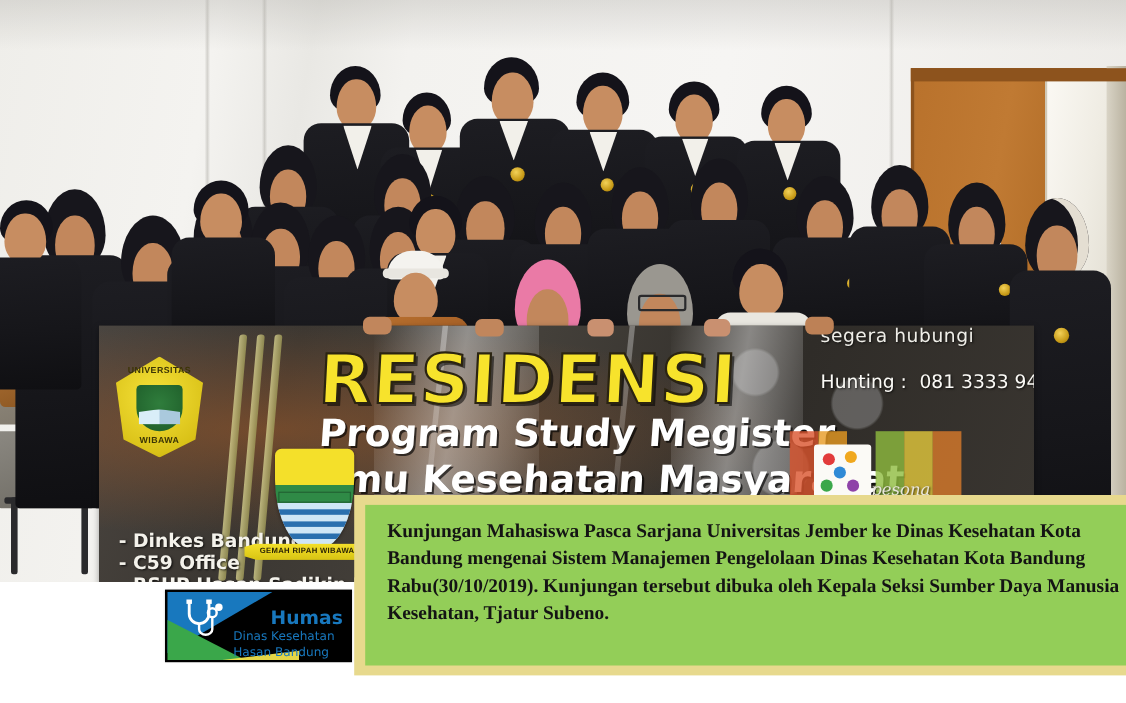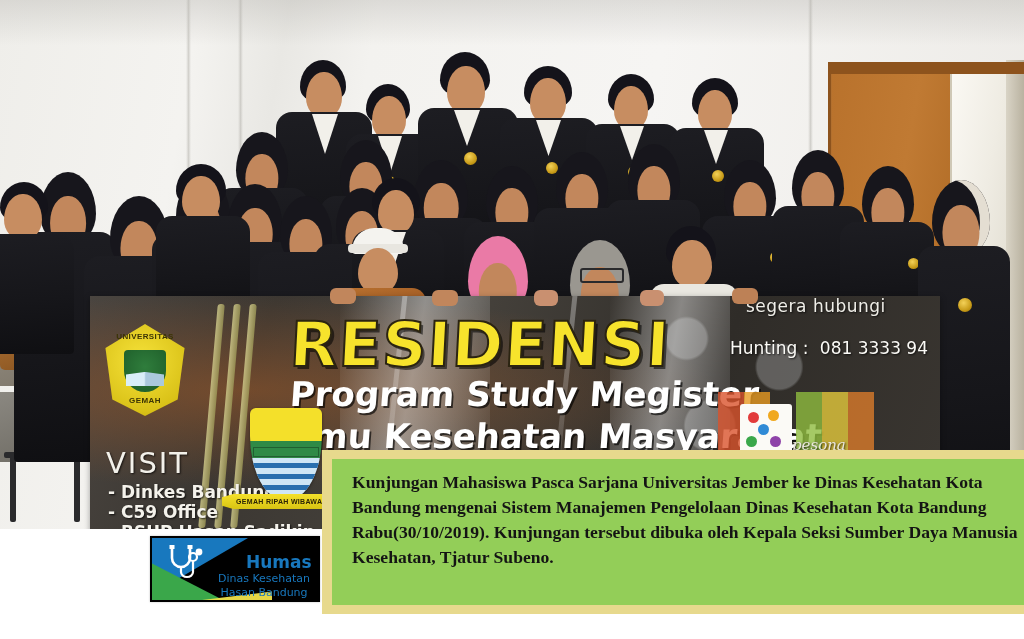--- a/index.html
+++ b/index.html
@@ -253,21 +253,21 @@
     position: absolute; left: 628px; top: 0; width: 222px; height: 236px;
   }
   #segera {
     position:absolute; left: 28px; top: 0;
     font-family:"DejaVu Sans", sans-serif;
     font-size: 17px; color:#efeee8; letter-spacing:.5px;
     text-shadow:1px 1px 2px rgba(0,0,0,.7);
     white-space:nowrap;
   }
   .contact-row {
-    position:absolute; left: 12px;
+    position:absolute; left: 28px;
     font-family:"DejaVu Sans", sans-serif;
     font-size: 17px; color:#fbfaf6; font-weight:400;
     white-space:nowrap;
     text-shadow:1px 1px 2px rgba(0,0,0,.7);
     text-align:center;
   }
   #color-swatch {
     position:absolute; left: 22px; top: 108px; width: 52px; height: 52px;
     background:#fbfaf6; border-radius:3px;
   }
@@ -325,21 +325,21 @@
   }
   #humas-title {
     position: absolute; left: 96px; top: 16px;
     font-family:"DejaVu Sans", sans-serif;
     font-size: 17px; font-weight: bold; color:#1878be;
   }
   .humas-sub {
     position:absolute; left: 62px;
     font-family:"DejaVu Sans", sans-serif;
     font-size:11px; color:#1878be; white-space:nowrap;
-    text-align:center; width: 104px;
+    text-align:left; width: 104px;
   }
 
   
   #caption-outer {
     position: absolute; left: 322px; top: 450px;
     width: 702px; height: 164px;
     background: #e7d98d;
     box-sizing: border-box;
   }
   #caption-inner {
@@ -557,27 +557,26 @@
       <div class="banner-crinkle" style="left:300px;"></div>
       <div class="banner-crinkle" style="left:470px;"></div>
       <div class="banner-bamboo" style="left:118px;"></div>
       <div class="banner-bamboo" style="left:134px;"></div>
       <div class="banner-bamboo" style="left:150px;"></div>
 
       <div id="unej-logo"></div>
       <div id="unej-inner"></div>
       <div id="unej-book"></div>
       <div id="unej-top">UNIVERSITAS</div>
-      <div id="unej-bottom">GEMAH</div>
+      <div id="unej-bottom">WIBAWA</div>
 
       <div id="banner-title">RESIDENSI</div>
       <div id="banner-sub1">Program Study Megister</div>
       <div id="banner-sub2">Ilmu Kesehatan Masyarakat</div>
 
-      <div id="visit-head">VISIT</div>
       <div class="visit-item" style="top:186px">- Dinkes Bandung</div>
       <div class="visit-item" style="top:206px">- C59 Office</div>
       <div class="visit-item" style="top:226px">- RSUP Hasan Sadikin Bandung</div>
 
       <div id="bdg-emblem">
         <div class="wall-line"></div>
         <div class="wave" style="top:60%"></div>
         <div class="wave" style="top:72%"></div>
         <div class="wave" style="top:84%"></div>
       </div>

